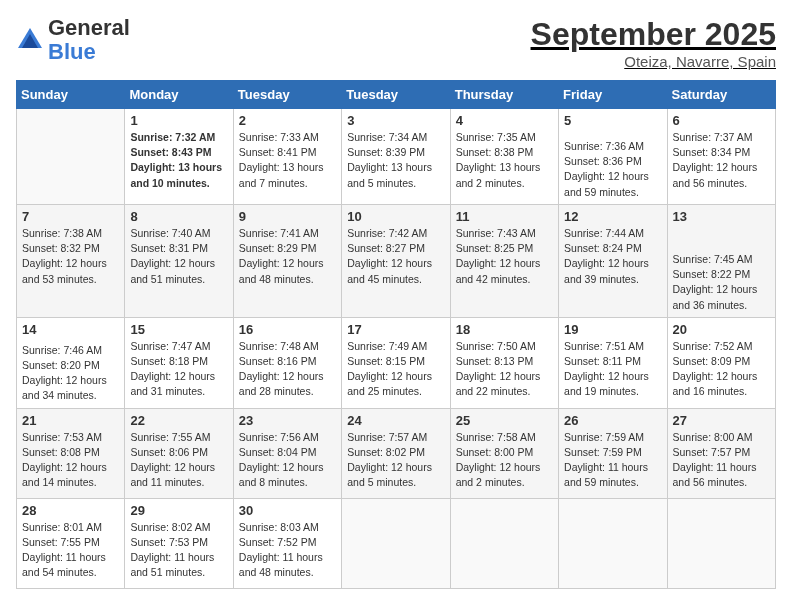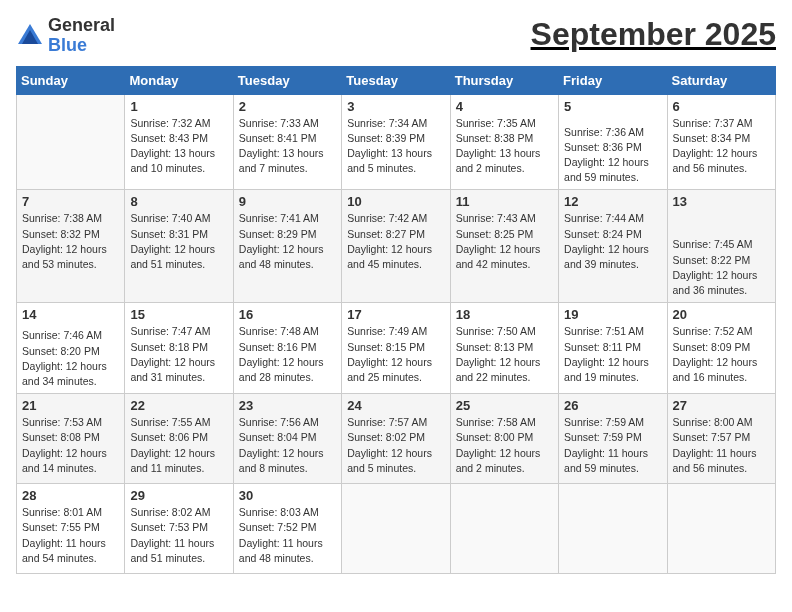--- a/index.html
+++ b/index.html
@@ -15,21 +15,21 @@
       justify-content: space-between;
       align-items: flex-start;
       margin-bottom: 10px;
     }
     .logo {
       display: flex;
       align-items: center;
       gap: 4px;
     }
     .logo-text {
-      font-size: 18px;
+      font-size: 22px;
       font-weight: bold;
       line-height: 1.1;
     }
     .logo-general { color: #333; }
     .logo-blue { color: #3a7bd5; }
     .logo-icon {
       width: 28px;
       height: 28px;
     }
     .title-block { text-align: right; text-decoration: underline; }
@@ -92,41 +92,42 @@
       <polygon points="14,2 26,22 2,22" fill="#3a7bd5"></polygon>
       <polygon points="14,8 22,22 6,22" fill="#1a4a9a"></polygon>
     </svg>
     <div class="logo-text">
       <div class="logo-general">General</div>
       <div class="logo-blue">Blue</div>
     </div>
   </div>
   <div class="title-block">
     <div class="month-title">September 2025</div>
+    <div class="location">Oteiza, Navarre, Spain</div>
   </div>
 </div>
 
 <table>
   <thead>
     <tr>
     <th>Sunday</th>
         <th>Monday</th>
         <th>Tuesday</th>
         <th>Tuesday</th>
         <th>Thursday</th>
         <th>Friday</th>
         <th>Saturday</th>
       </tr>
   </thead>
   <tbody id="calendar-body">
   <tr>
         <td class="empty-cell"></td>
         <td>
           <span class="day-number">1</span>
-          <div class="cell-info" style="white-space: pre-line;">Sunrise: 7:32 AM
+          <div class="cell-info" style="white-space: pre-line; font-weight: bold;">Sunrise: 7:32 AM
 Sunset: 8:43 PM
 Daylight: 13 hours
 and 10 minutes.</div>
         </td>
         <td>
           <span class="day-number">2</span>
           <div class="cell-info" style="white-space: pre-line;">Sunrise: 7:33 AM
 Sunset: 8:41 PM
 Daylight: 13 hours
 and 7 minutes.</div>

